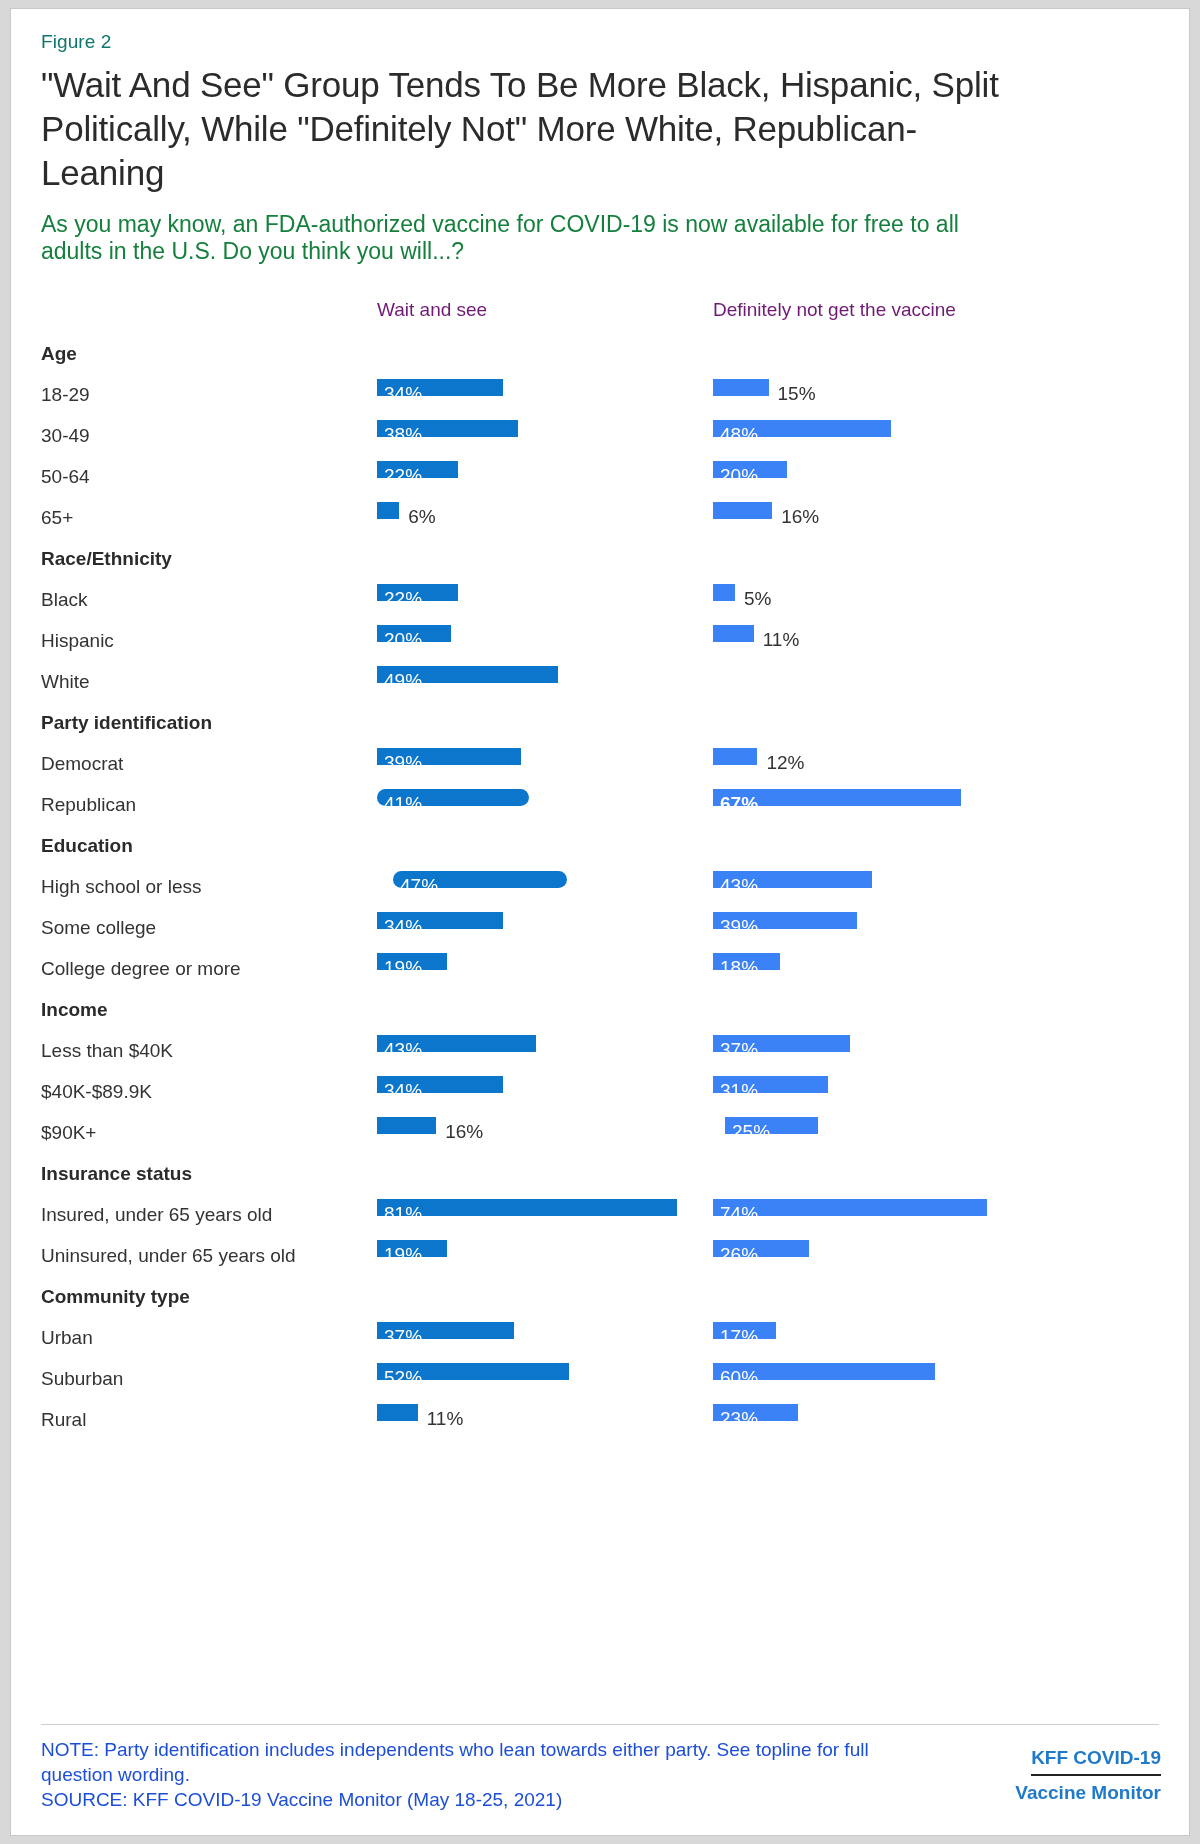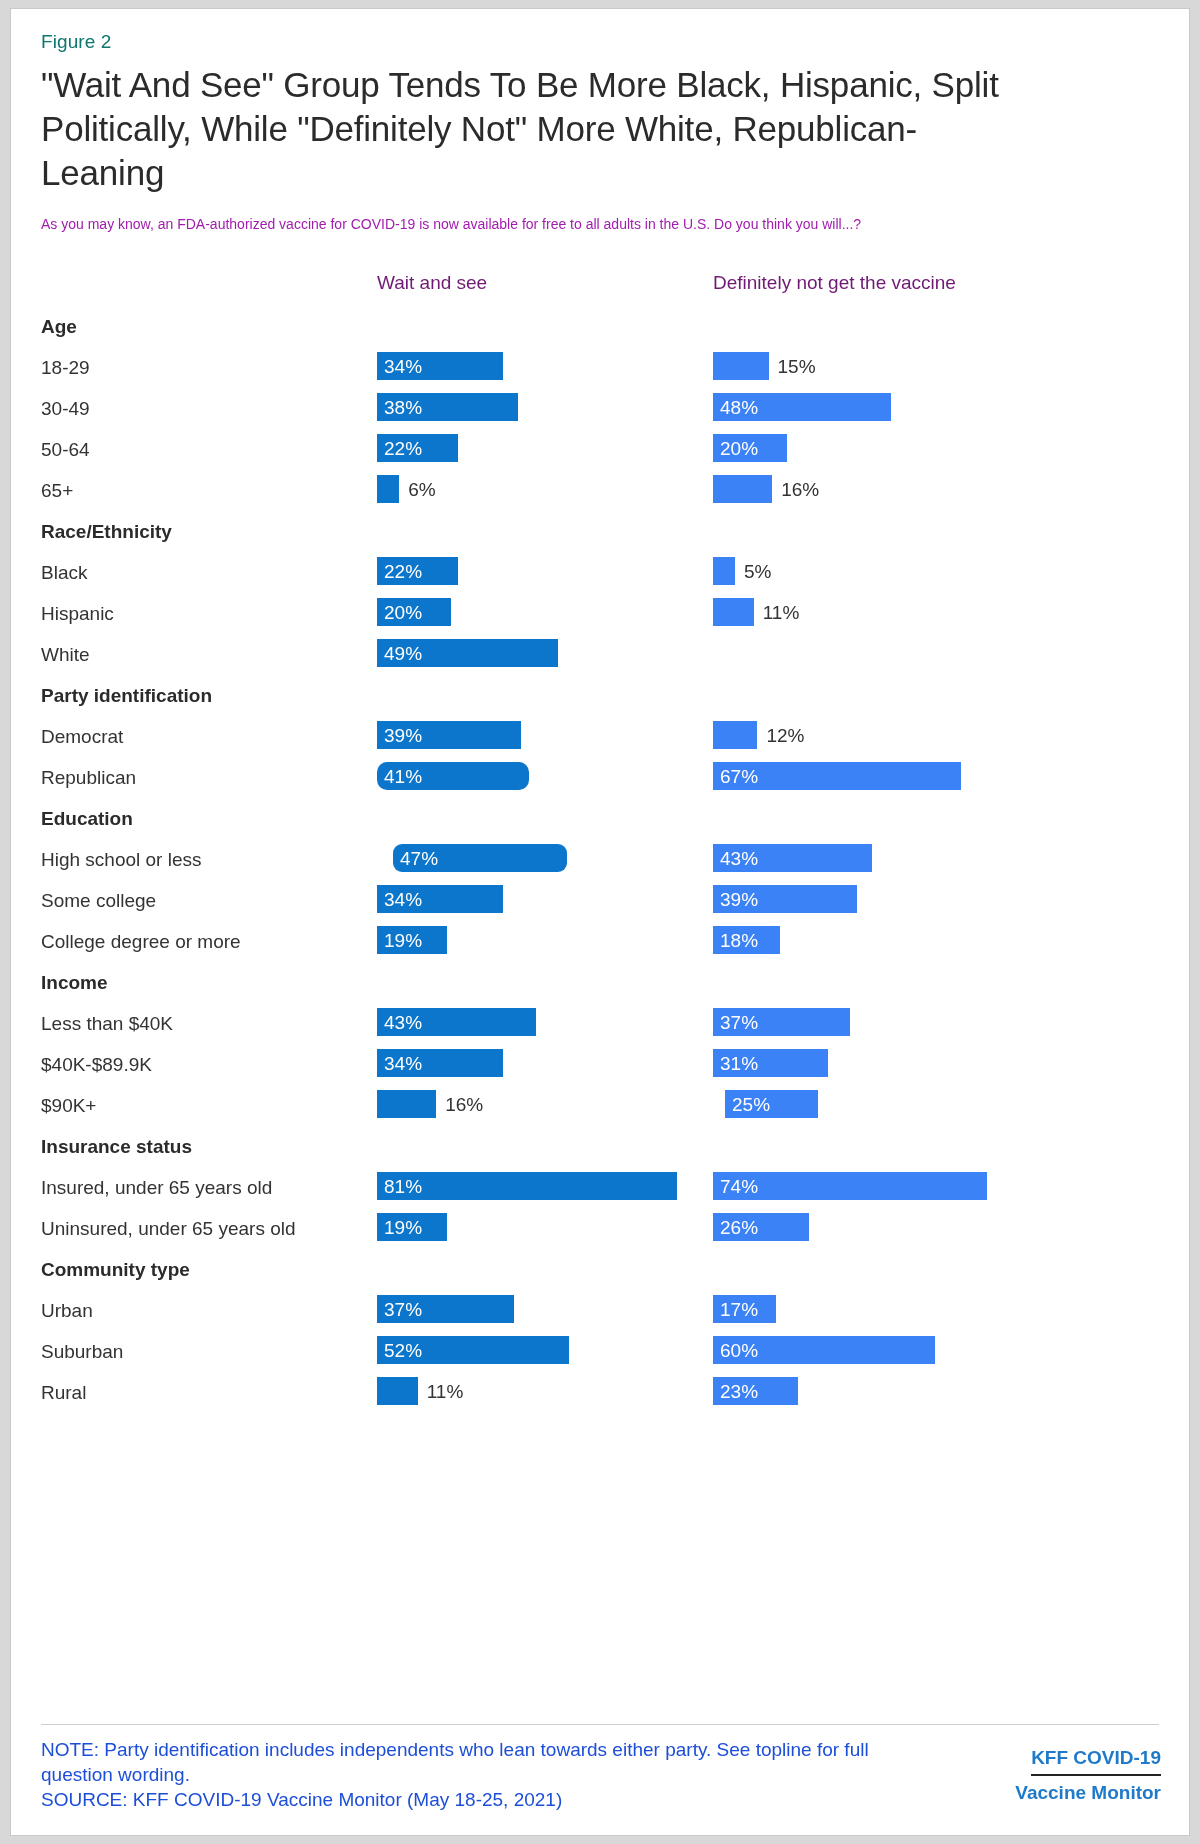--- a/index.html
+++ b/index.html
@@ -23,21 +23,21 @@
     font-size:19px;color:#0f766e;letter-spacing:.1px;
     margin-bottom:10px;
   }
   .title{
     font-size:35px;line-height:44px;font-weight:400;color:#2b2b2b;
     letter-spacing:-.2px;
     width:980px;
     margin:0 0 16px 0;
   }
   .subtitle{
-    font-size:14px;line-height:27px;color:#a21caf;
+    font-size:23px;line-height:27px;color:#15803d;
     width:960px;
     margin:0 0 34px 0;
   }
 
   
   .chart{position:relative;width:1120px;}
   .colheads{position:relative;height:34px;}
   .colhead{
     position:absolute;top:0;
     font-size:19px;color:#701a75;
@@ -59,21 +59,21 @@
     height:41px;line-height:41px;
     font-size:19px;color:#333333;
     white-space:nowrap;
   }
   .track{
     position:absolute;top:0;height:41px;
   }
   .track.t1{left:336px;width:330px;}
   .track.t2{left:672px;width:450px;}
   .bar{
-    position:absolute;top:5px;height:28px;
+    position:absolute;top:5px;height:17px;
     box-sizing:border-box;
   }
   .bar.blue{background:#0b76cb;}
   .bar.green{background:#3b82f6;}
   .vin{
     position:absolute;left:7px;top:0;height:30px;line-height:30px;
     font-size:19px;color:#ffffff;white-space:nowrap;
   }
   .vout{
     position:absolute;top:5px;height:30px;line-height:30px;
@@ -213,21 +213,21 @@
             </div>
           </div>
           <div class="row">
             <div class="rowlabel">Republican</div>
             <div class="track t1">
               <div class="bar blue" style="left: 0px; width: 151.7px; border-radius: 10px;">
                 <div class="vin">41%</div>
               </div>
             </div>
             <div class="track t2">
-              <div class="bar green" style="left: 0px; width: 247.9px;">
+              <div class="bar green" style="left: 0px; width: 247.9px; font-weight: bold;">
                 <div class="vin">67%</div>
               </div>
             </div>
           </div>
           <div class="grouphead">Education</div>
           <div class="row">
             <div class="rowlabel">High school or less</div>
             <div class="track t1">
               <div class="bar blue" style="left: 16px; width: 173.9px; border-radius: 9px;">
                 <div class="vin">47%</div>

